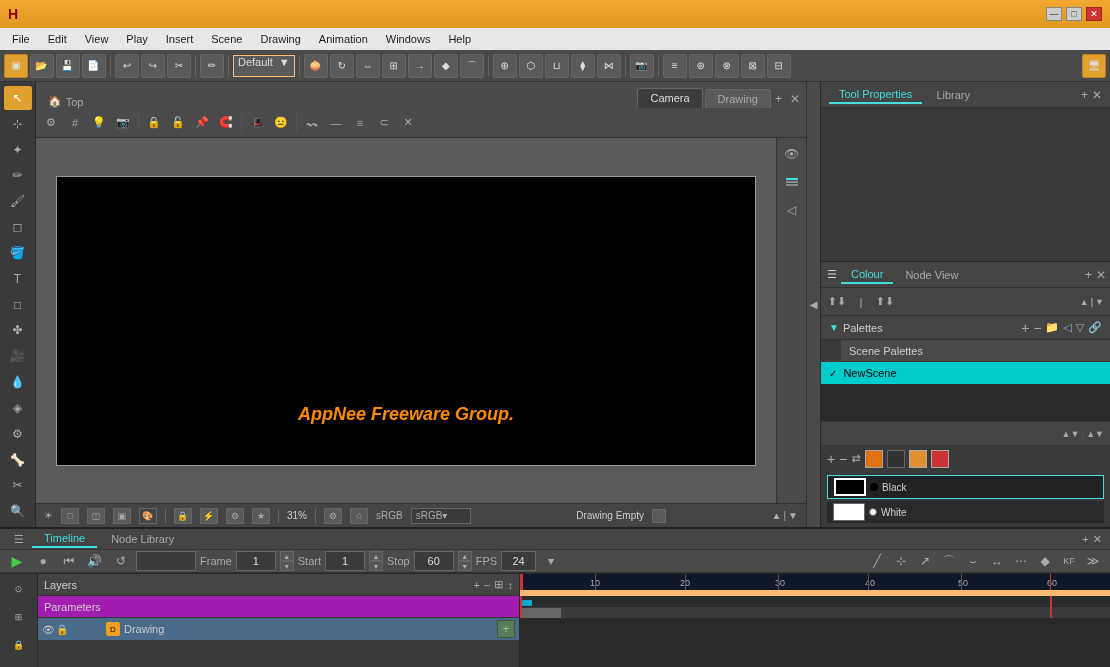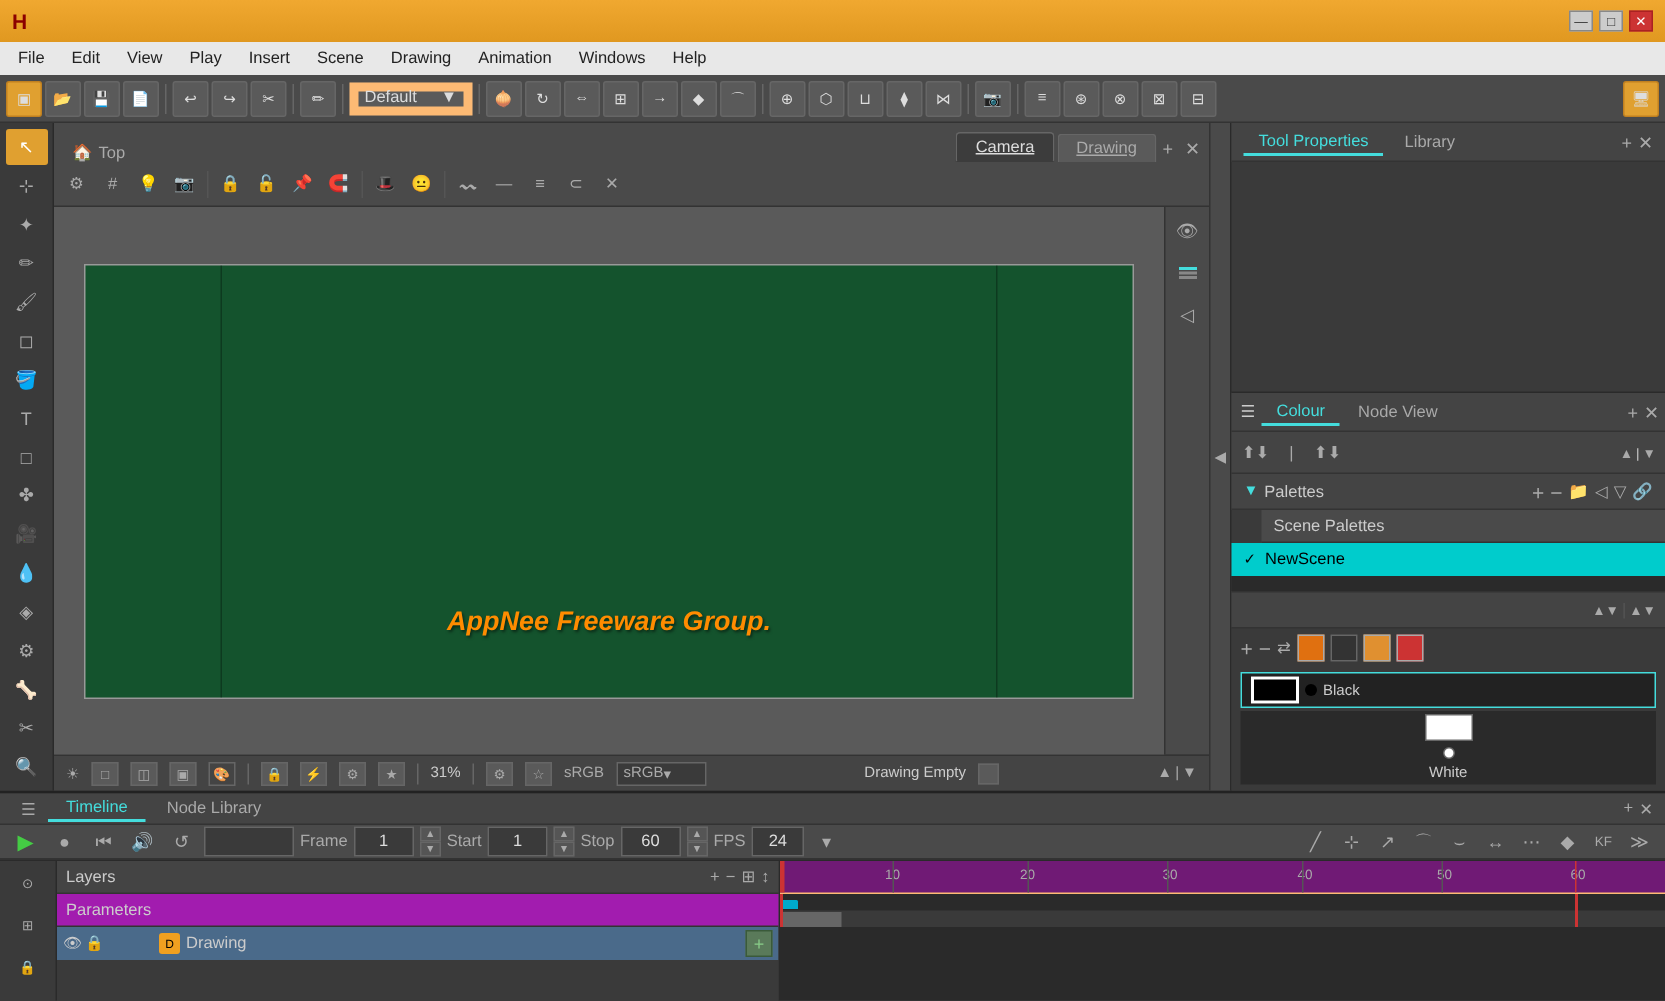--- a/index.html
+++ b/index.html
@@ -37,23 +37,23 @@
     }
     .tb-btn {
       width: 24px; height: 24px;
       background: #5a5a5a; border: 1px solid #666;
       display: flex; align-items: center; justify-content: center;
       font-size: 10px; color: #ddd; cursor: pointer; border-radius: 2px;
     }
     .tb-btn.active { background: #e0a030; border-color: #c08020; }
     .tb-separator { width: 1px; height: 20px; background: #666; margin: 0 2px; }
     .tb-dropdown {
-      height: 22px; background: #5a5a5a; border: 6px solid #fdba74;
+      height: 22px; background: #5a5a5a; border: 1px solid #fdba74;
       color: #ddd; font-size: 11px; padding: 0 4px; cursor: pointer;
-      display: flex; align-items: flex-end; gap: 16px;
+      display: flex; align-items: flex-start; gap: 6px;
     }
 
     
     #main-area {
       display: flex; width: 100%; height: calc(667px - 28px - 22px - 32px - 140px);
     }
 
     
     #left-toolbar {
       width: 36px; background: #3a3a3a; border-right: 1px solid #2a2a2a;
@@ -72,39 +72,39 @@
 
     
     #viewport-tabs {
       height: 26px; background: #4a4a4a;
       display: flex; align-items: flex-end;
       padding: 0 4px; gap: 2px;
     }
     .vp-tab {
       padding: 3px 12px; background: #5a5a5a; color: #aaa;
       font-size: 11px; cursor: pointer; border-top-left-radius: 3px; border-top-right-radius: 3px;
-      border: 1px solid #666; border-bottom: none; text-decoration: underline;
+      border: 1px solid #666; border-bottom: none;
     }
     .vp-tab.active { background: #3c3c3c; color: #ddd; border-bottom: 1px solid #3c3c3c; }
     .vp-tab-controls { margin-left: auto; display: flex; align-items: center; gap: 4px; }
     .vp-ctrl-btn { color: #aaa; font-size: 12px; cursor: pointer; padding: 2px; }
 
     
     #canvas-toolbar {
       height: 30px; background: #4a4a4a; border-bottom: 1px solid #333;
       display: flex; align-items: center; padding: 0 4px; gap: 2px;
     }
 
     
     #canvas-area {
       flex: 1; background: #5a5a5a; position: relative; overflow: hidden;
       display: flex; align-items: center; justify-content: center;
     }
     #canvas-inner {
-      width: 700px; height: 290px; background: #14532d;
+      width: 700px; height: 290px; background: #000000;
       border: 1px solid #999; position: relative;
     }
     #canvas-watermark {
       position: absolute; bottom: 40px; left: 50%; transform: translateX(-50%);
       color: #ff8c00; font-size: 18px; font-weight: bold; font-style: italic;
       white-space: nowrap; text-shadow: 1px 1px 2px rgba(0,0,0,0.5);
     }
     
     #canvas-inner::before {
       content: '';
@@ -246,21 +246,21 @@
       font-size: 11px; cursor: pointer;
     }
     .layer-item.selected { background: #4a6a8a; }
     .layer-icon { width: 14px; height: 14px; background: #f0a020; border-radius: 2px; display: flex; align-items: center; justify-content: center; font-size: 8px; color: #000; }
     .layer-name { flex: 1; color: #ccc; }
     .layer-add-btn { width: 18px; height: 18px; background: #5a7a5a; border: 1px solid #3a5a3a; display: flex; align-items: center; justify-content: center; font-size: 12px; color: #8c8; cursor: pointer; }
     #timeline-track {
       flex: 1; background: #2a2a2a; overflow: hidden; position: relative;
     }
     #timeline-ruler {
-      height: 22px; background: #701a75; border-bottom: 1px solid #fdba74;
+      height: 22px; background: #0f172a; border-bottom: 6px solid #fdba74;
       position: relative; display: flex; align-items: center;
     }
     #timeline-track-area { flex: 1; background: #2a2a2a; position: relative; }
     .playhead { position: absolute; top: 0; bottom: 0; width: 2px; background: #cc3333; z-index: 10; }
 
     
     #collapse-btn {
       width: 14px; background: #4a4a4a; display: flex; align-items: center; justify-content: center;
       cursor: pointer; border-left: 1px solid #333; font-size: 10px; color: #aaa;
     }
@@ -528,21 +528,21 @@
         <div style="width:18px;height:18px;background:#e09030;border:1px solid #aaa;"></div>
         <div style="width:18px;height:18px;background:#cc3333;border:1px solid #aaa;"></div>
       </div>
 
       <div id="colour-swatches">
         <div class="colour-swatch-row" style="width:100%;background:#222;border:1px solid #4dd;cursor:pointer;">
           <div class="swatch selected" style="background:#000000;width:32px;height:18px;border:2px solid white;"></div>
           <div class="swatch-dot"></div>
           <span class="swatch-label">Black</span>
         </div>
-        <div class="colour-swatch-row" style="width:100%;background:#2a2a2a;cursor:pointer;flex-direction:column;">
+        <div class="colour-swatch-row" style="width:100%;background:#2a2a2a;cursor:pointer;">
           <div class="swatch" style="background:#ffffff;width:32px;height:18px;border:1px solid #666;"></div>
           <div class="swatch-dot" style="background:#ffffff;border:1px solid #666;"></div>
           <span class="swatch-label">White</span>
         </div>
       </div>
     </div>
   </div>
 </div>
 
 <div id="bottom-panel">

